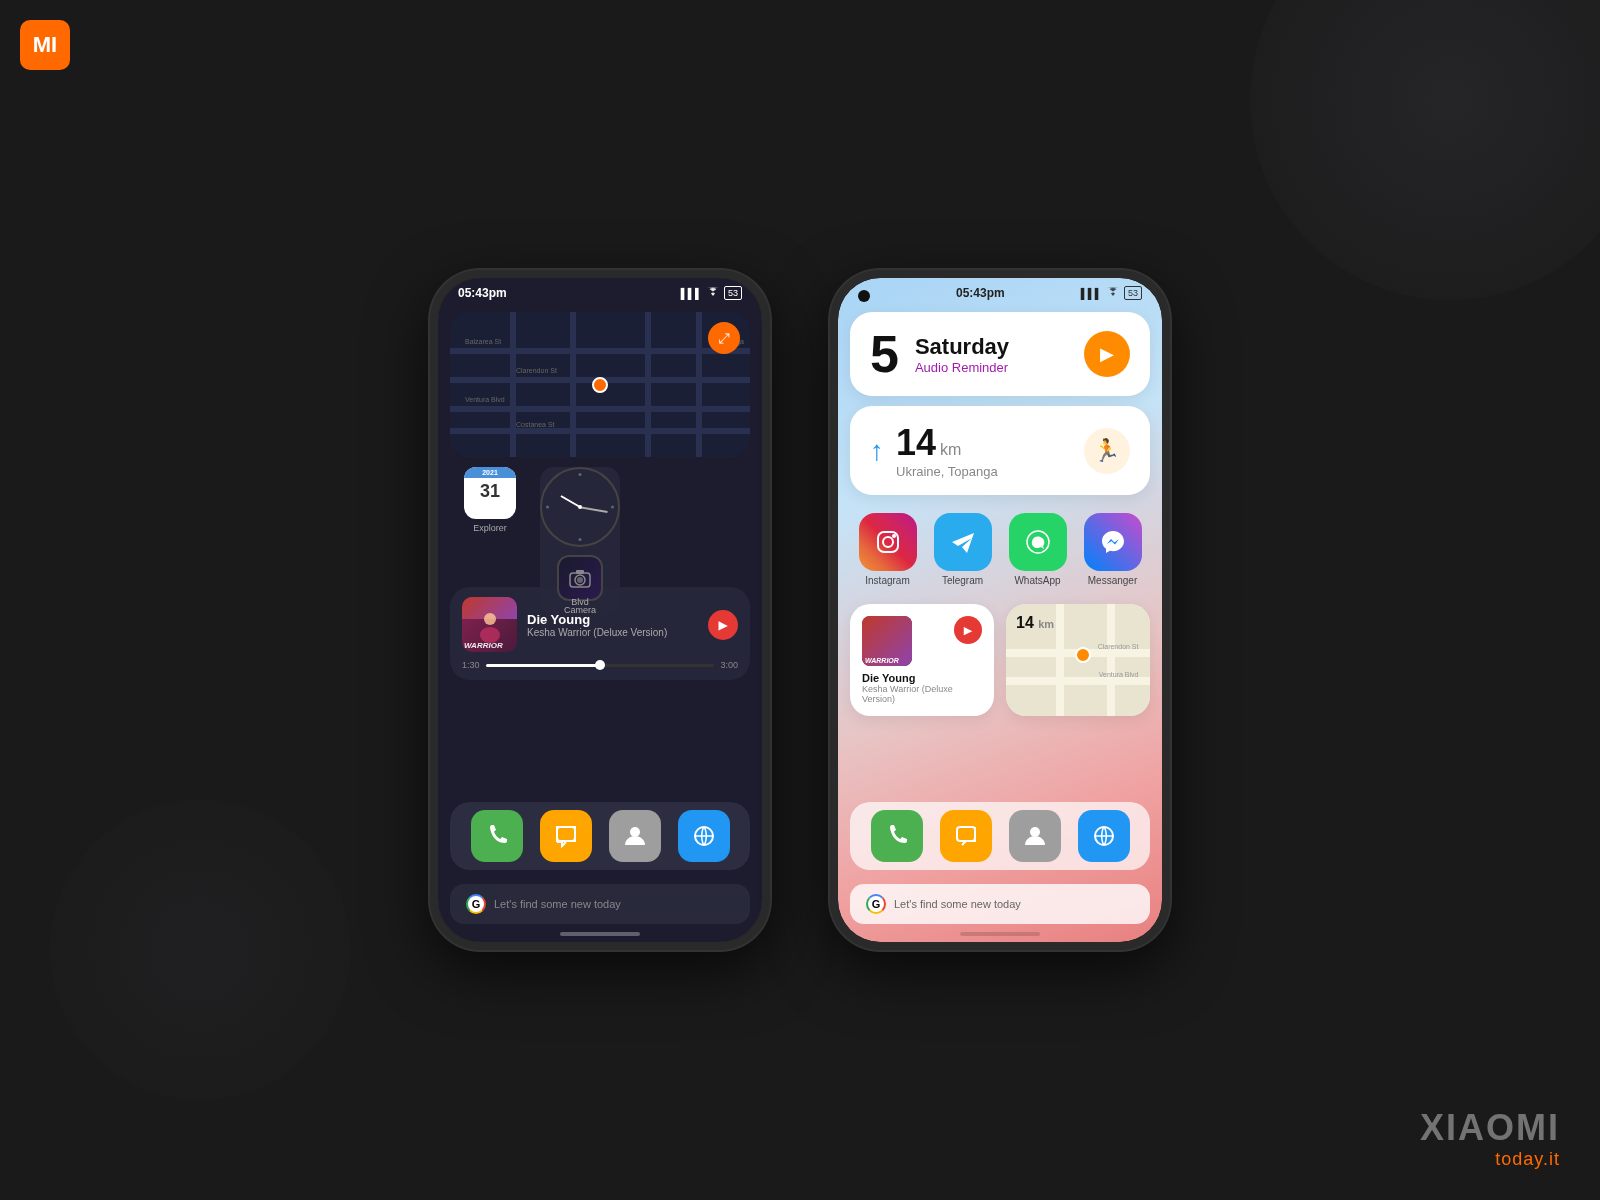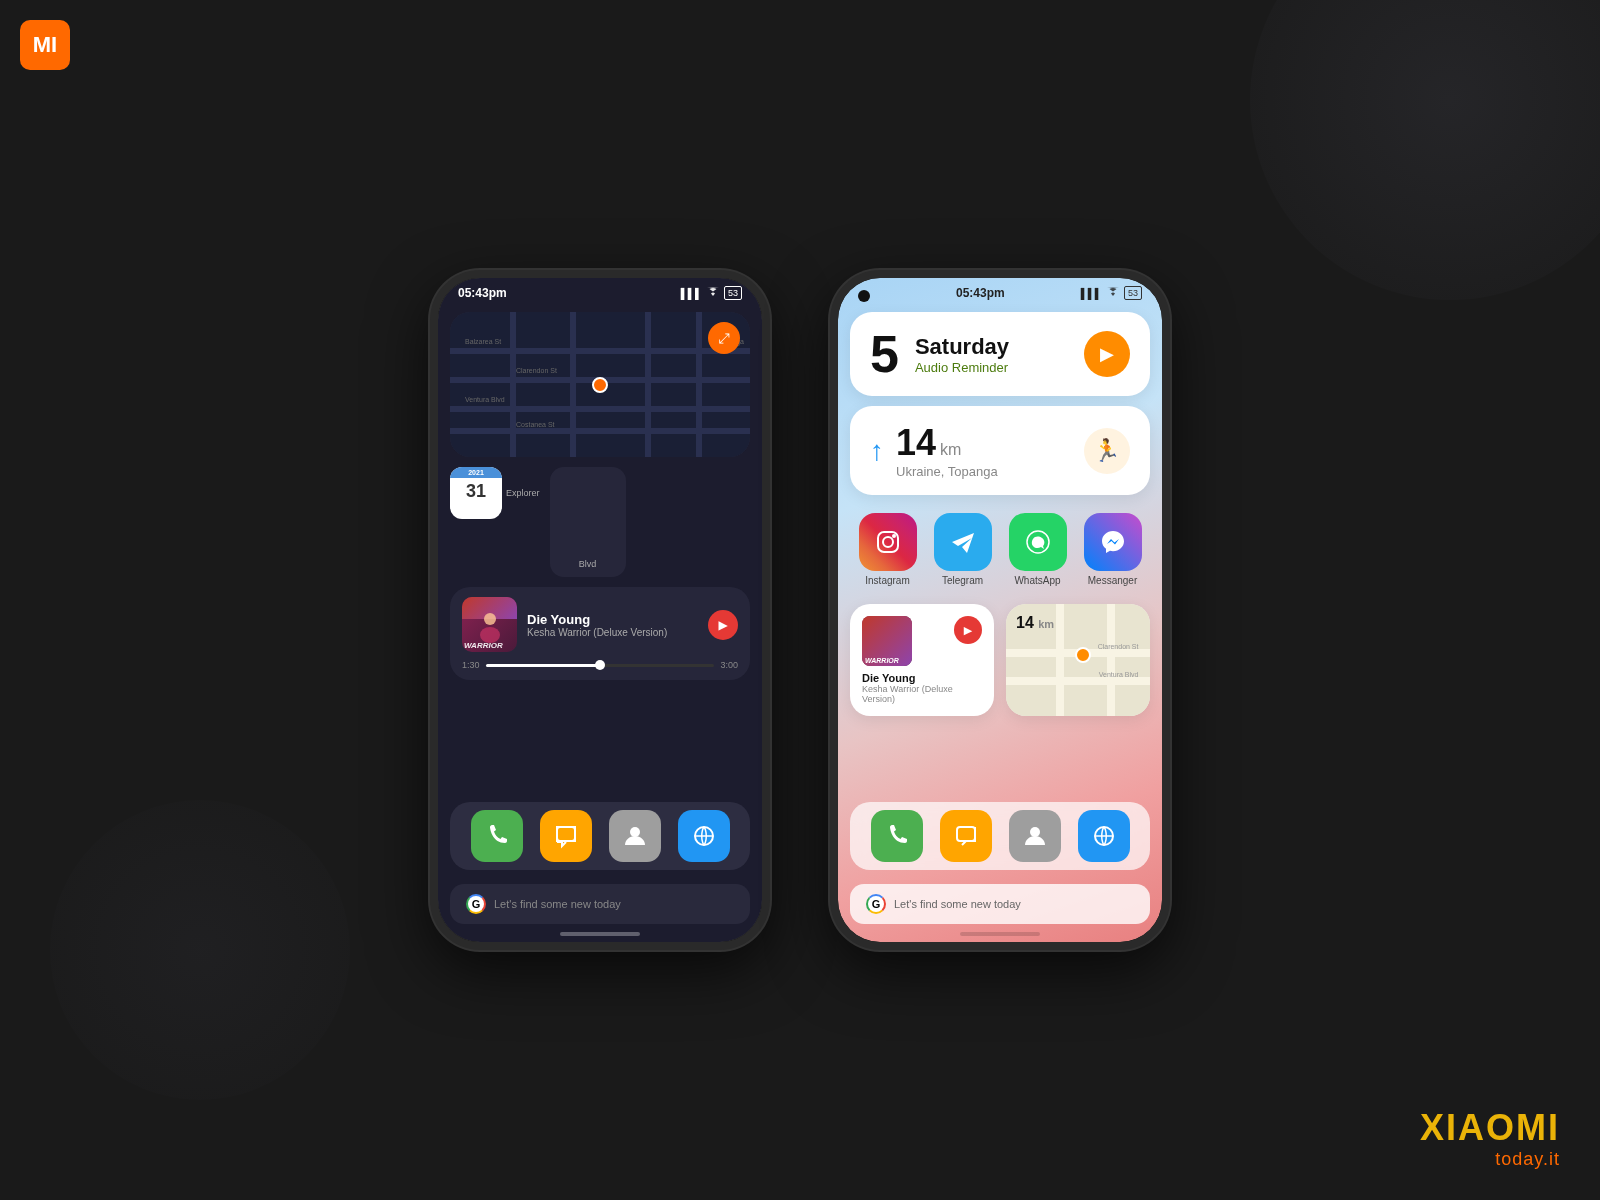--- a/index.html
+++ b/index.html
@@ -30,21 +30,21 @@
     }
 
     
     .xiaomi-brand {
       position: absolute;
       bottom: 30px;
       right: 40px;
       text-align: right;
     }
     .xiaomi-brand .brand-text {
-      color: #eab308;
+      color: #737373;
       font-size: 36px;
       font-weight: 900;
       letter-spacing: 2px;
     }
     .xiaomi-brand .brand-sub {
       color: #FF6900;
       font-size: 18px;
       letter-spacing: 1px;
     }
 
@@ -159,21 +159,21 @@
       background: #FF6900;
       border-radius: 50%;
       border: 2px solid white;
       left: 50%;
       top: 50%;
       transform: translate(-50%, -50%);
       z-index: 5;
     }
     .app-icon-dark {
       display: flex;
-      flex-direction: row;
+      flex-direction: column;
       align-items: center;
       gap: 4px;
     }
     .app-icon-circle {
       width: 52px;
       height: 52px;
       border-radius: 14px;
       display: flex;
       align-items: center;
       justify-content: center;
@@ -395,21 +395,21 @@
       border-radius: 22px;
       padding: 16px 20px;
       display: flex;
       align-items: center;
       gap: 16px;
       box-shadow: 0 4px 15px rgba(0,0,0,0.08);
     }
     .cal-day-num { font-size: 52px; font-weight: 700; color: #111; line-height: 1; }
     .cal-day-info { flex: 1; }
     .cal-day-name { font-size: 22px; font-weight: 600; color: #111; }
-    .cal-reminder { font-size: 13px; color: #4d7c0f; }
+    .cal-reminder { font-size: 13px; color: #a21caf; }
     .cal-play-btn {
       width: 46px;
       height: 46px;
       background: #FF8C00;
       border-radius: 50%;
       display: flex;
       align-items: center;
       justify-content: center;
       color: white;
       font-size: 18px;
@@ -726,20 +726,45 @@
             <div class="app-icon-dark">
               <div class="calendar-icon-dark">
                 <div class="cal-header">2021</div>
                 <div class="cal-date">31</div>
               </div>
               <div class="app-label-dark">Explorer</div>
             </div>
           </div>
 
           <div class="clock-widget-dark">
+            <div style="display:flex; flex-direction:column; align-items:center; gap:6px;">
+              <div class="clock-face">
+
+                <div style="position:absolute; top:4px; left:50%; transform:translateX(-50%); width:3px; height:3px; background:#666; border-radius:50%;"></div>
+                <div style="position:absolute; bottom:4px; left:50%; transform:translateX(-50%); width:3px; height:3px; background:#666; border-radius:50%;"></div>
+                <div style="position:absolute; left:4px; top:50%; transform:translateY(-50%); width:3px; height:3px; background:#666; border-radius:50%;"></div>
+                <div style="position:absolute; right:4px; top:50%; transform:translateY(-50%); width:3px; height:3px; background:#666; border-radius:50%;"></div>
+                <div class="clock-hand-hour"></div>
+                <div class="clock-hand-min"></div>
+                <div style="width:4px; height:4px; background:white; border-radius:50%; position:absolute;"></div>
+              </div>
+              <div style="display:flex; flex-direction:column; align-items:center;">
+                <div class="app-icon-dark" style="margin-top:2px;">
+                  <div class="app-icon-circle" style="background: linear-gradient(135deg, #1a1a2e, #2a1a4e); width:46px; height:46px; border-radius:12px; border:2px solid #444;">
+                    <svg width="24" height="20" viewBox="0 0 24 20">
+                      <rect x="2" y="5" width="20" height="14" rx="3" fill="none" stroke="#888" stroke-width="1.5"></rect>
+                      <circle cx="12" cy="12" r="5" fill="none" stroke="#888" stroke-width="1.5"></circle>
+                      <circle cx="12" cy="12" r="3" fill="#666"></circle>
+                      <rect x="8" y="2" width="8" height="4" rx="1" fill="#888"></rect>
+                    </svg>
+                  </div>
+                  <div class="app-label-dark">Camera</div>
+                </div>
+              </div>
+            </div>
 
             <div style="position:absolute; bottom:8px; left:50%; transform:translateX(-50%); font-size:9px; color:#aaa;">Blvd</div>
           </div>
         </div>
 
         <div class="music-widget-dark">
           <div class="music-top">
             <div class="music-album-art">
               <div class="kesha-stripe"></div>
               <div class="kesha-text">WARRIOR</div>

